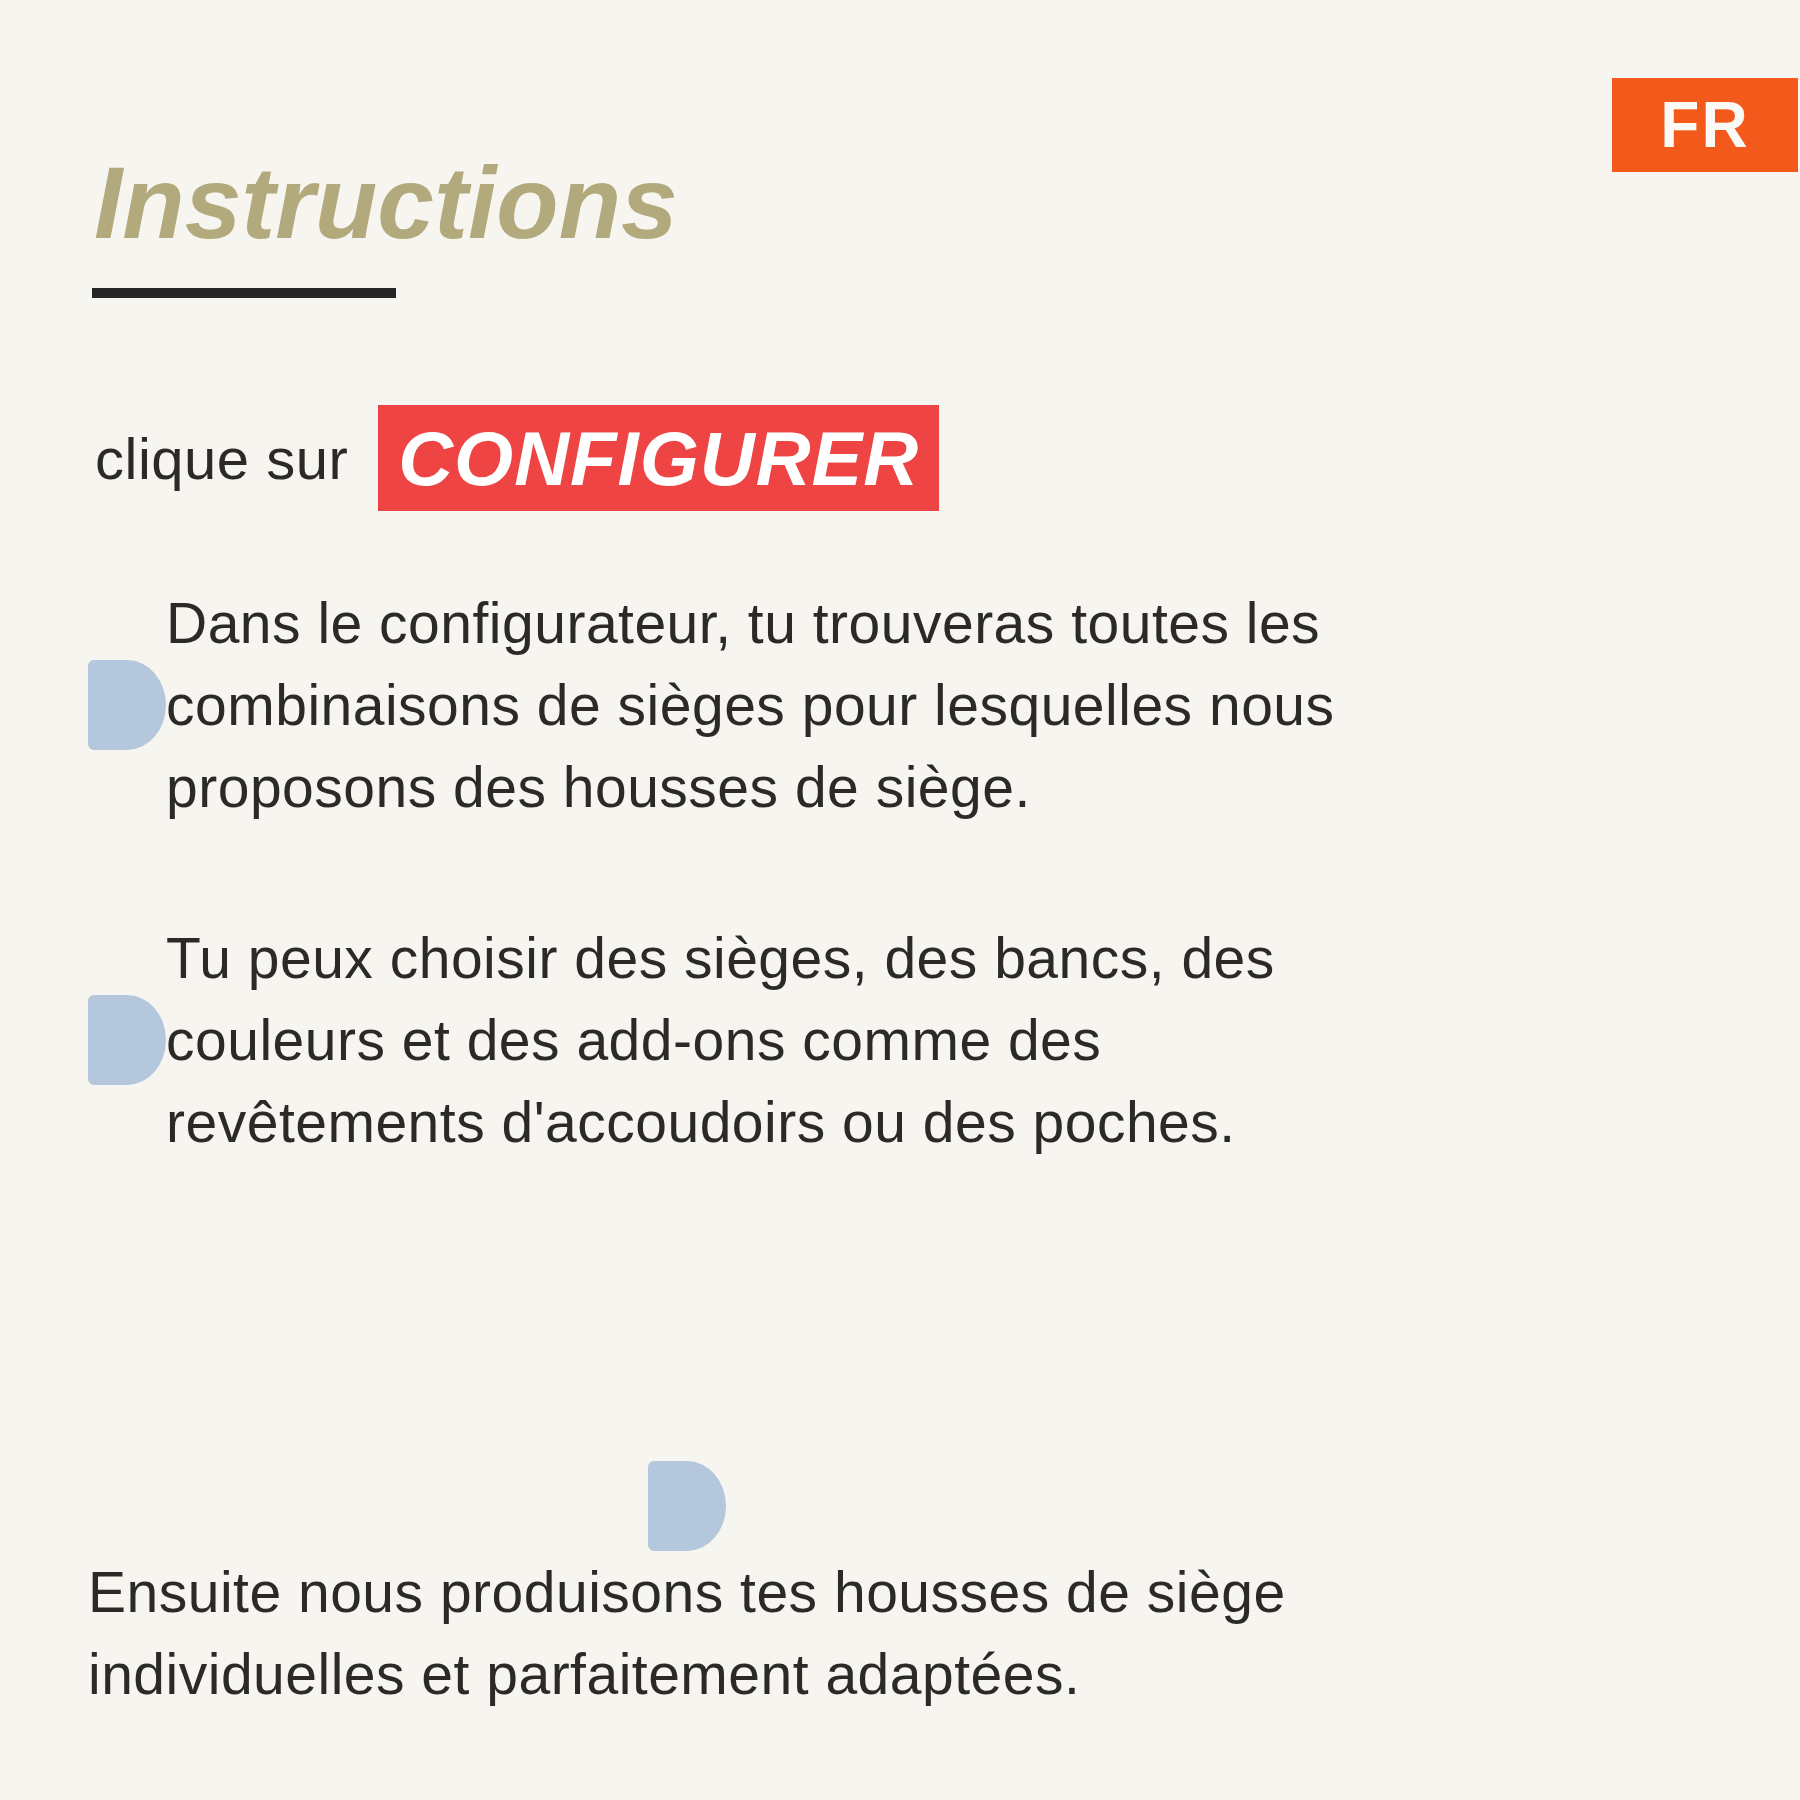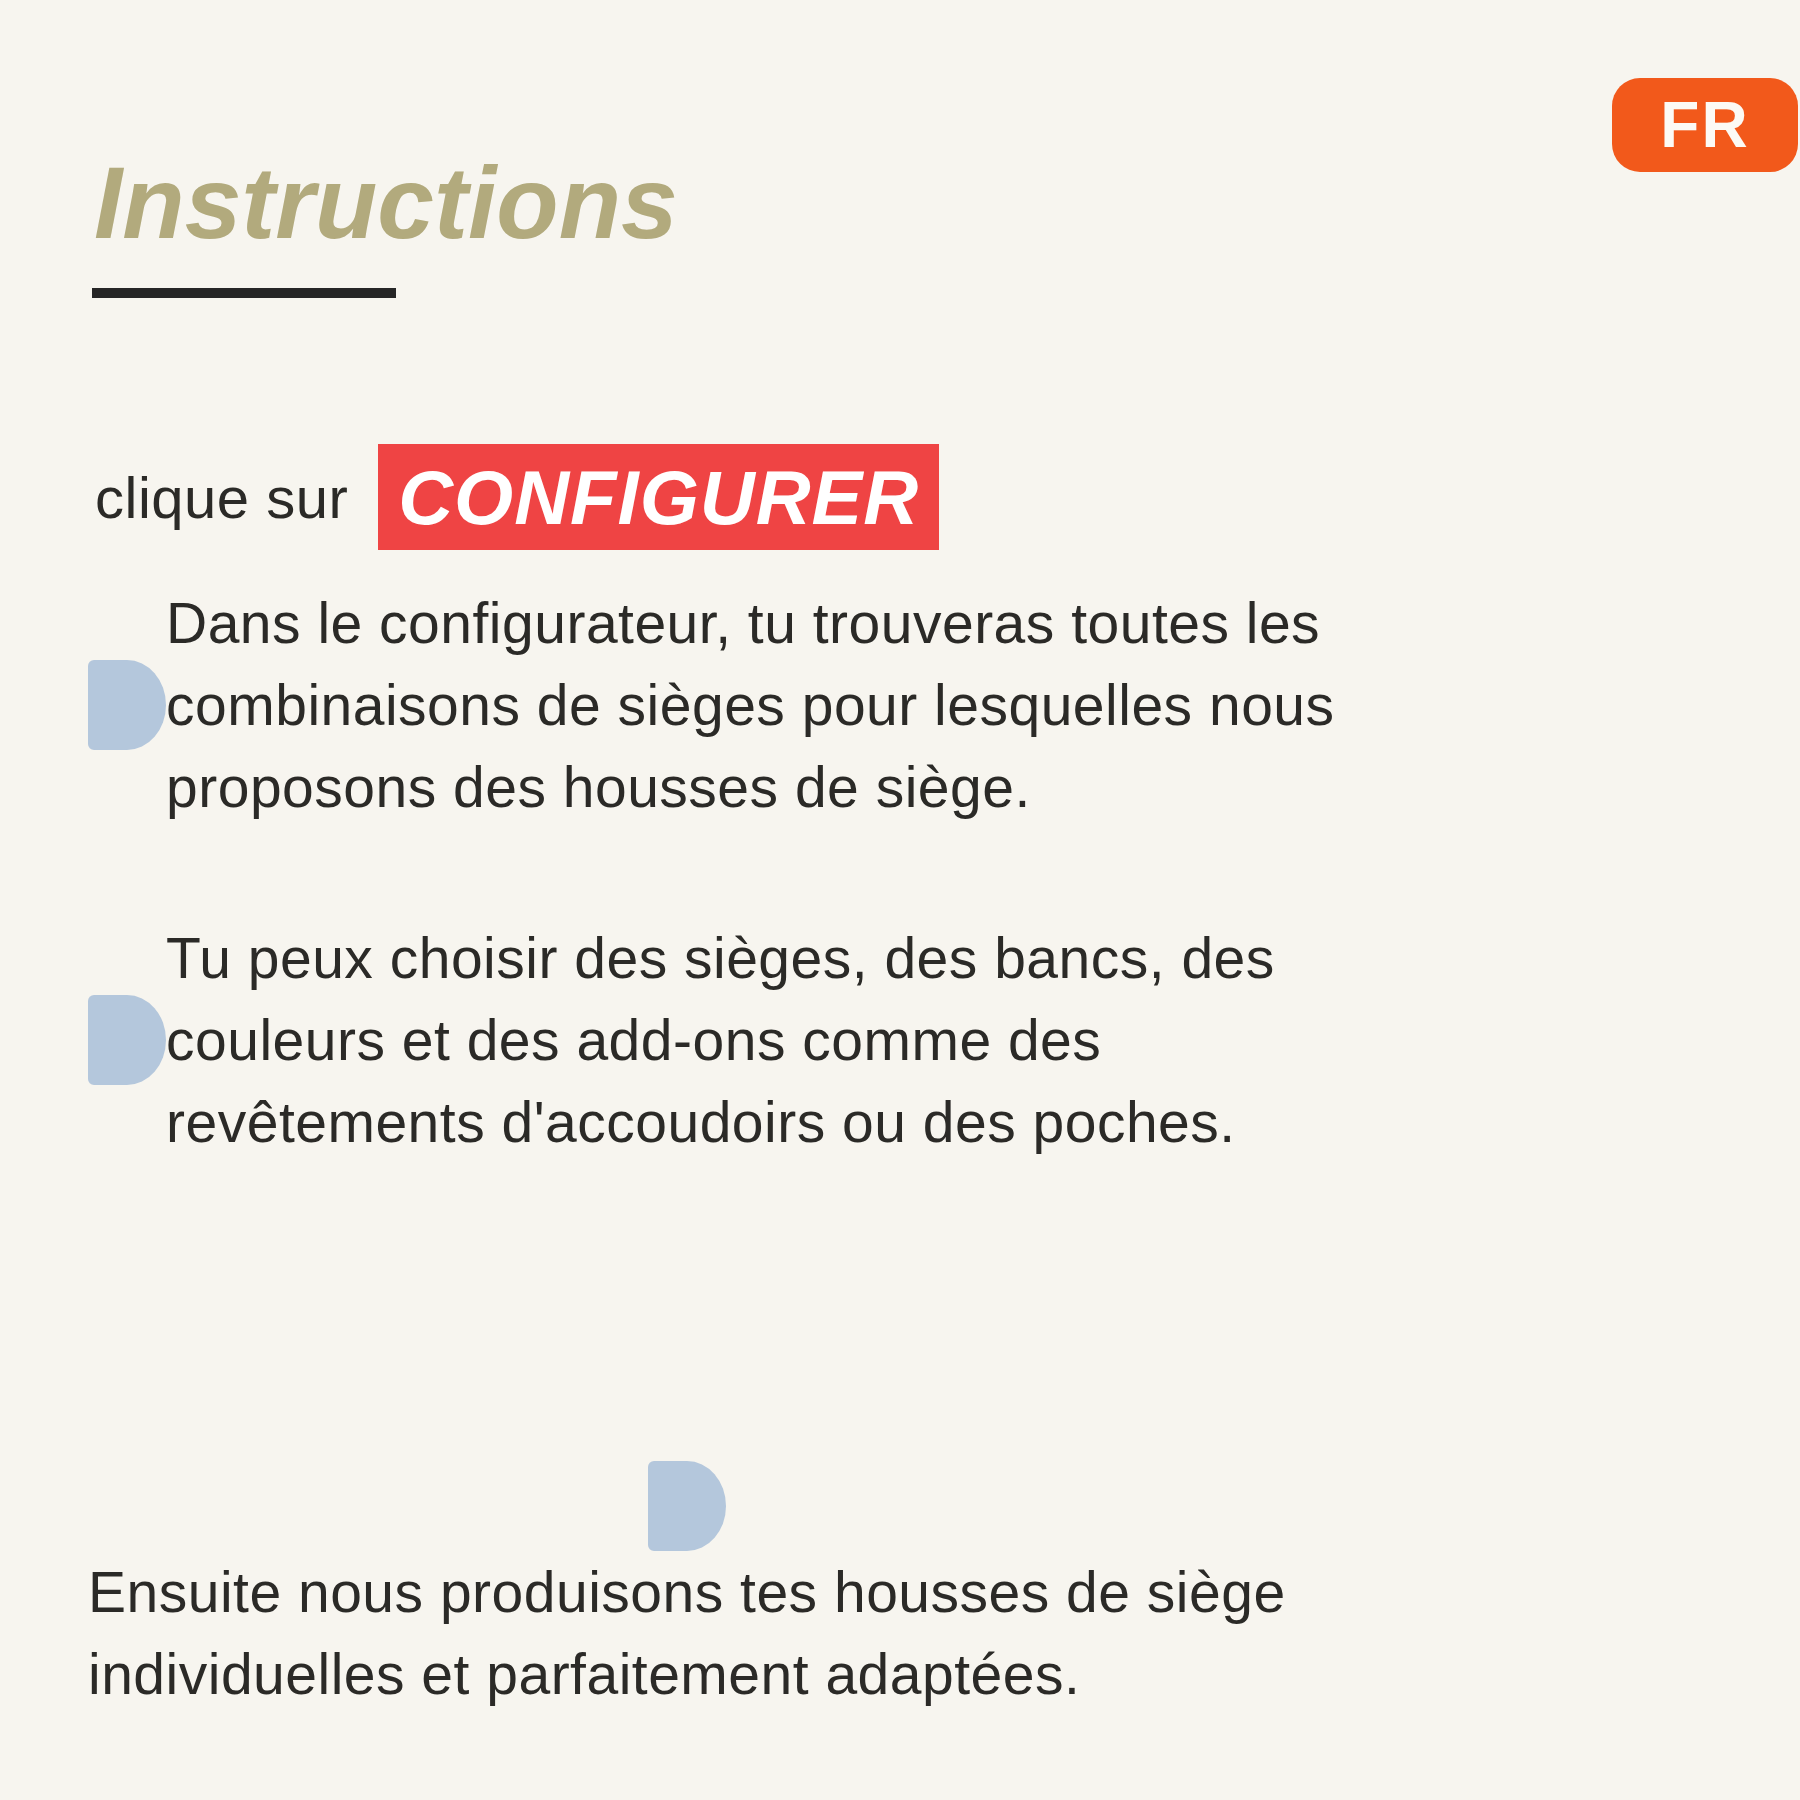--- a/index.html
+++ b/index.html
@@ -21,21 +21,20 @@
     width: 186px;
     height: 94px;
     background: #F2591B;
     color: #FCFAF5;
     display: flex;
     align-items: center;
     justify-content: center;
     font-size: 64px;
     font-weight: 700;
     letter-spacing: 2px;
-    border-radius: 28px;
   }
 
   
   .page-title {
     position: absolute;
     left: 86px;
     top: 144px;
     margin: 8px;
     font-size: 102px;
     line-height: 1;
@@ -55,21 +54,20 @@
 
   
   .cta-row {
     position: absolute;
     left: 95px;
     top: 396px;
     height: 124px;
     display: flex;
     align-items: center;
     gap: 30px;
-    margin-top: 39px;
   }
   .cta-prefix {
     font-size: 58px;
     color: #2B2A27;
     letter-spacing: 0.5px;
   }
   .cta-button {
     height: 106px;
     display: flex;
     align-items: center;

